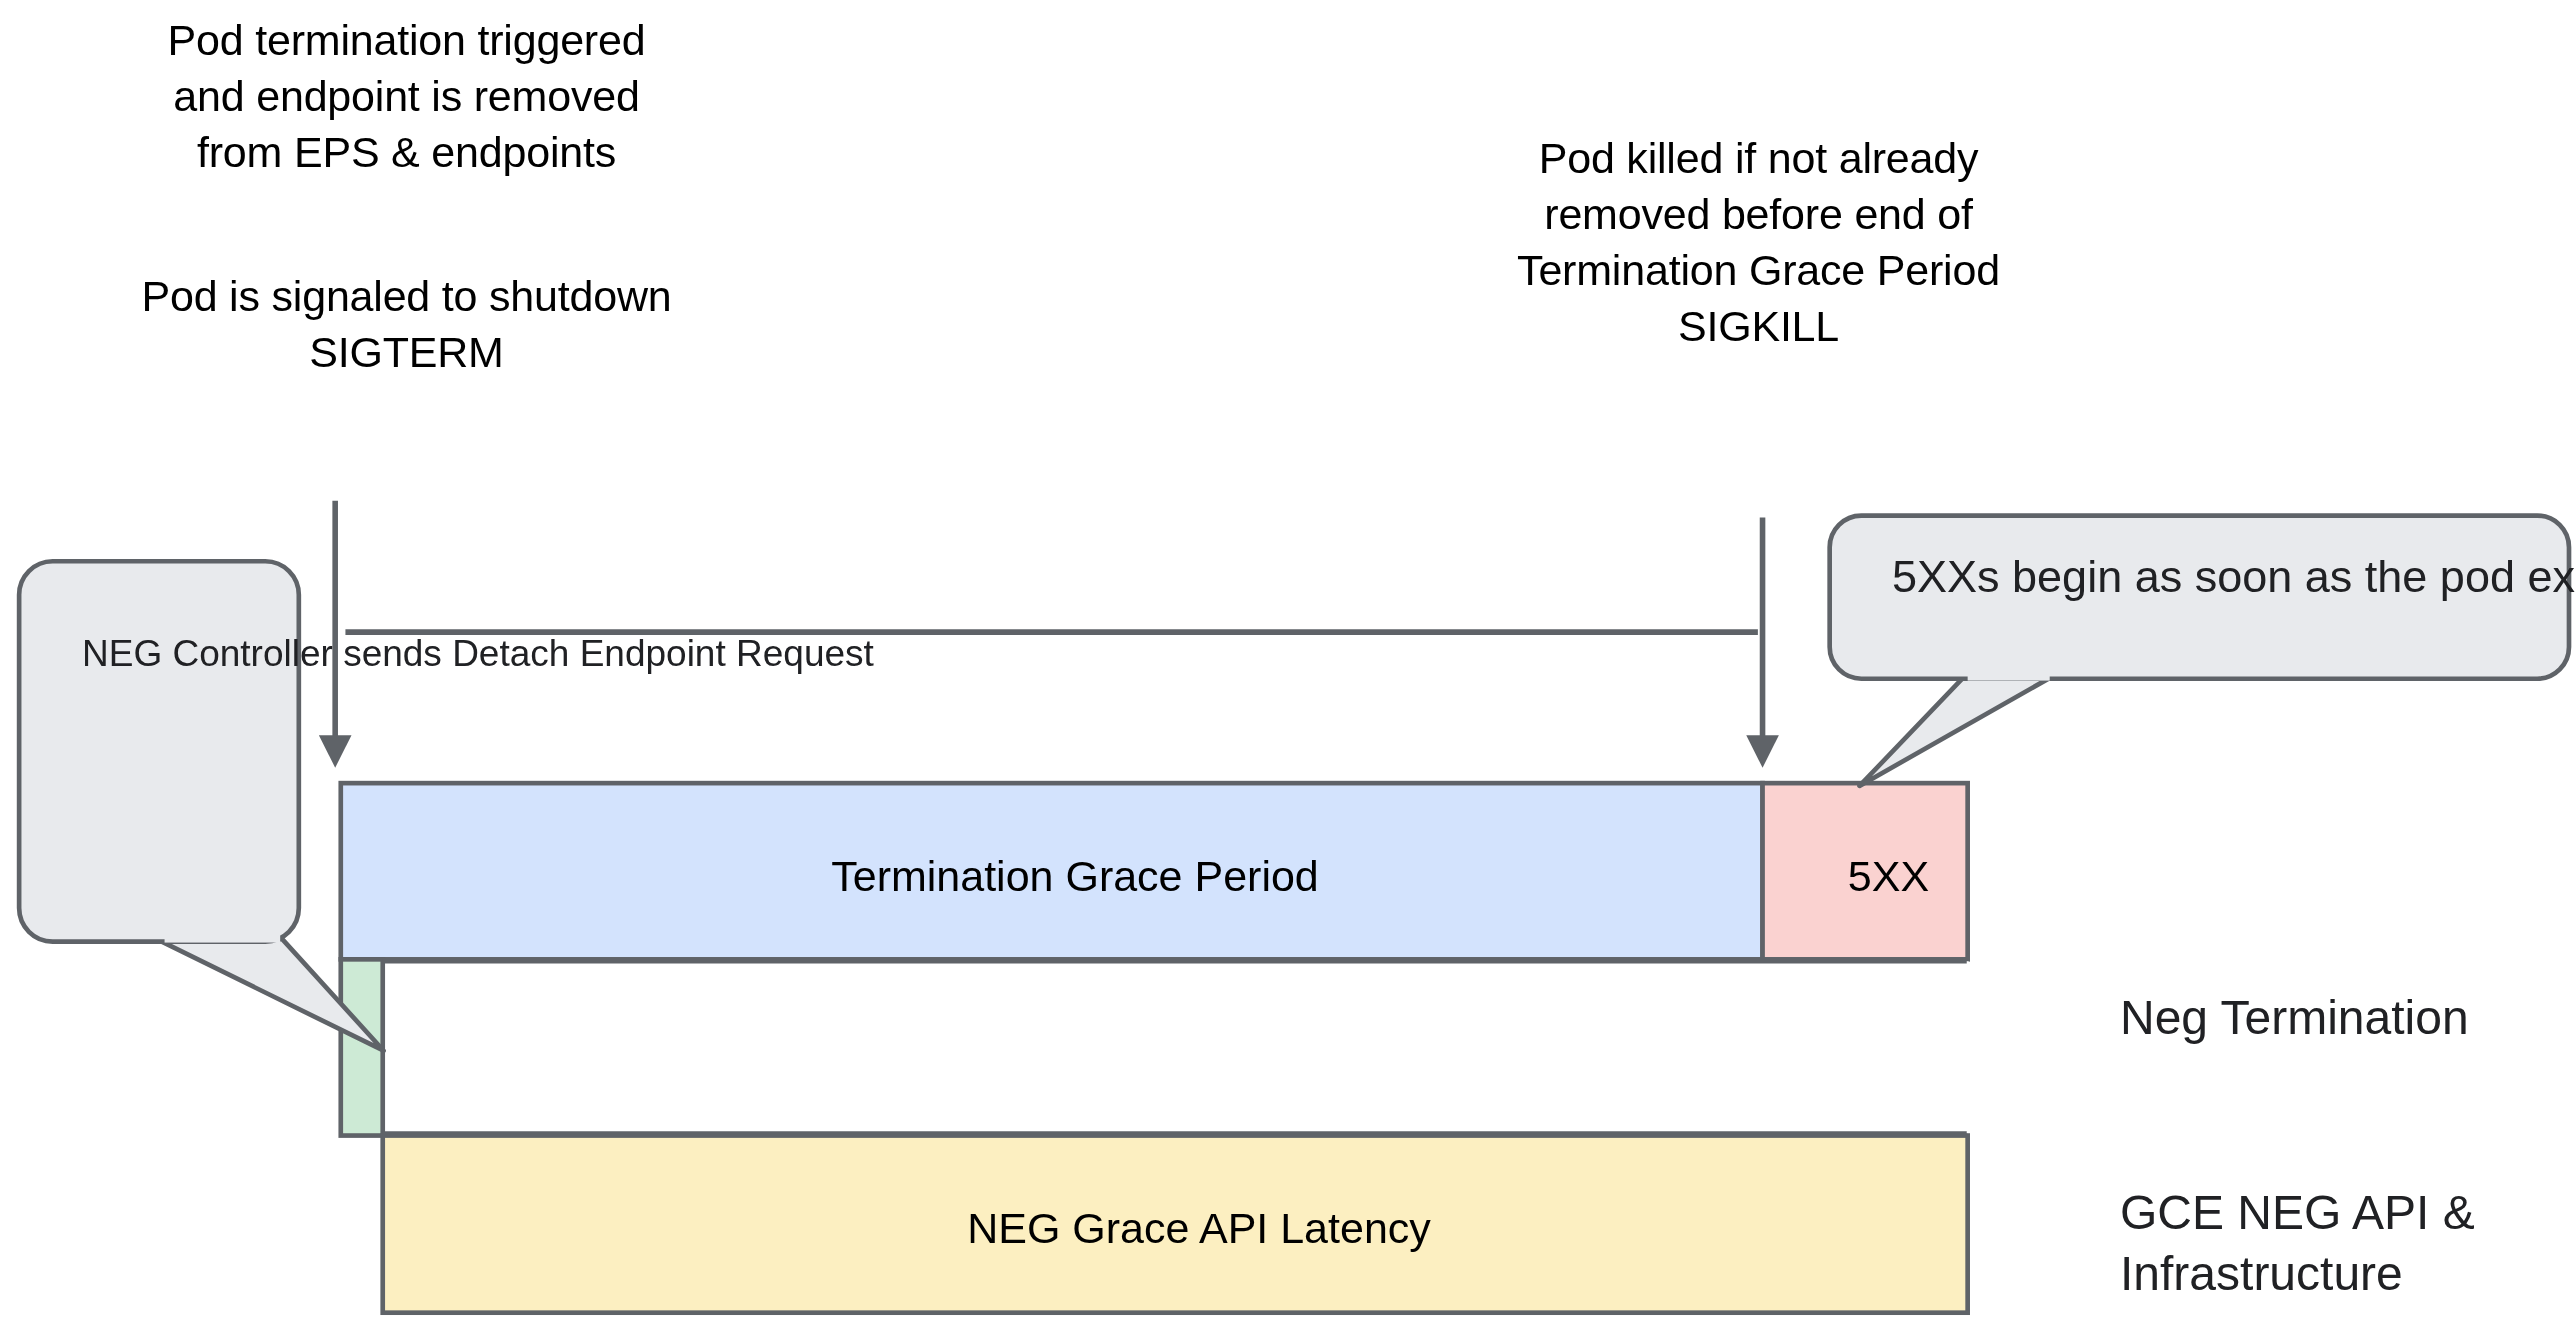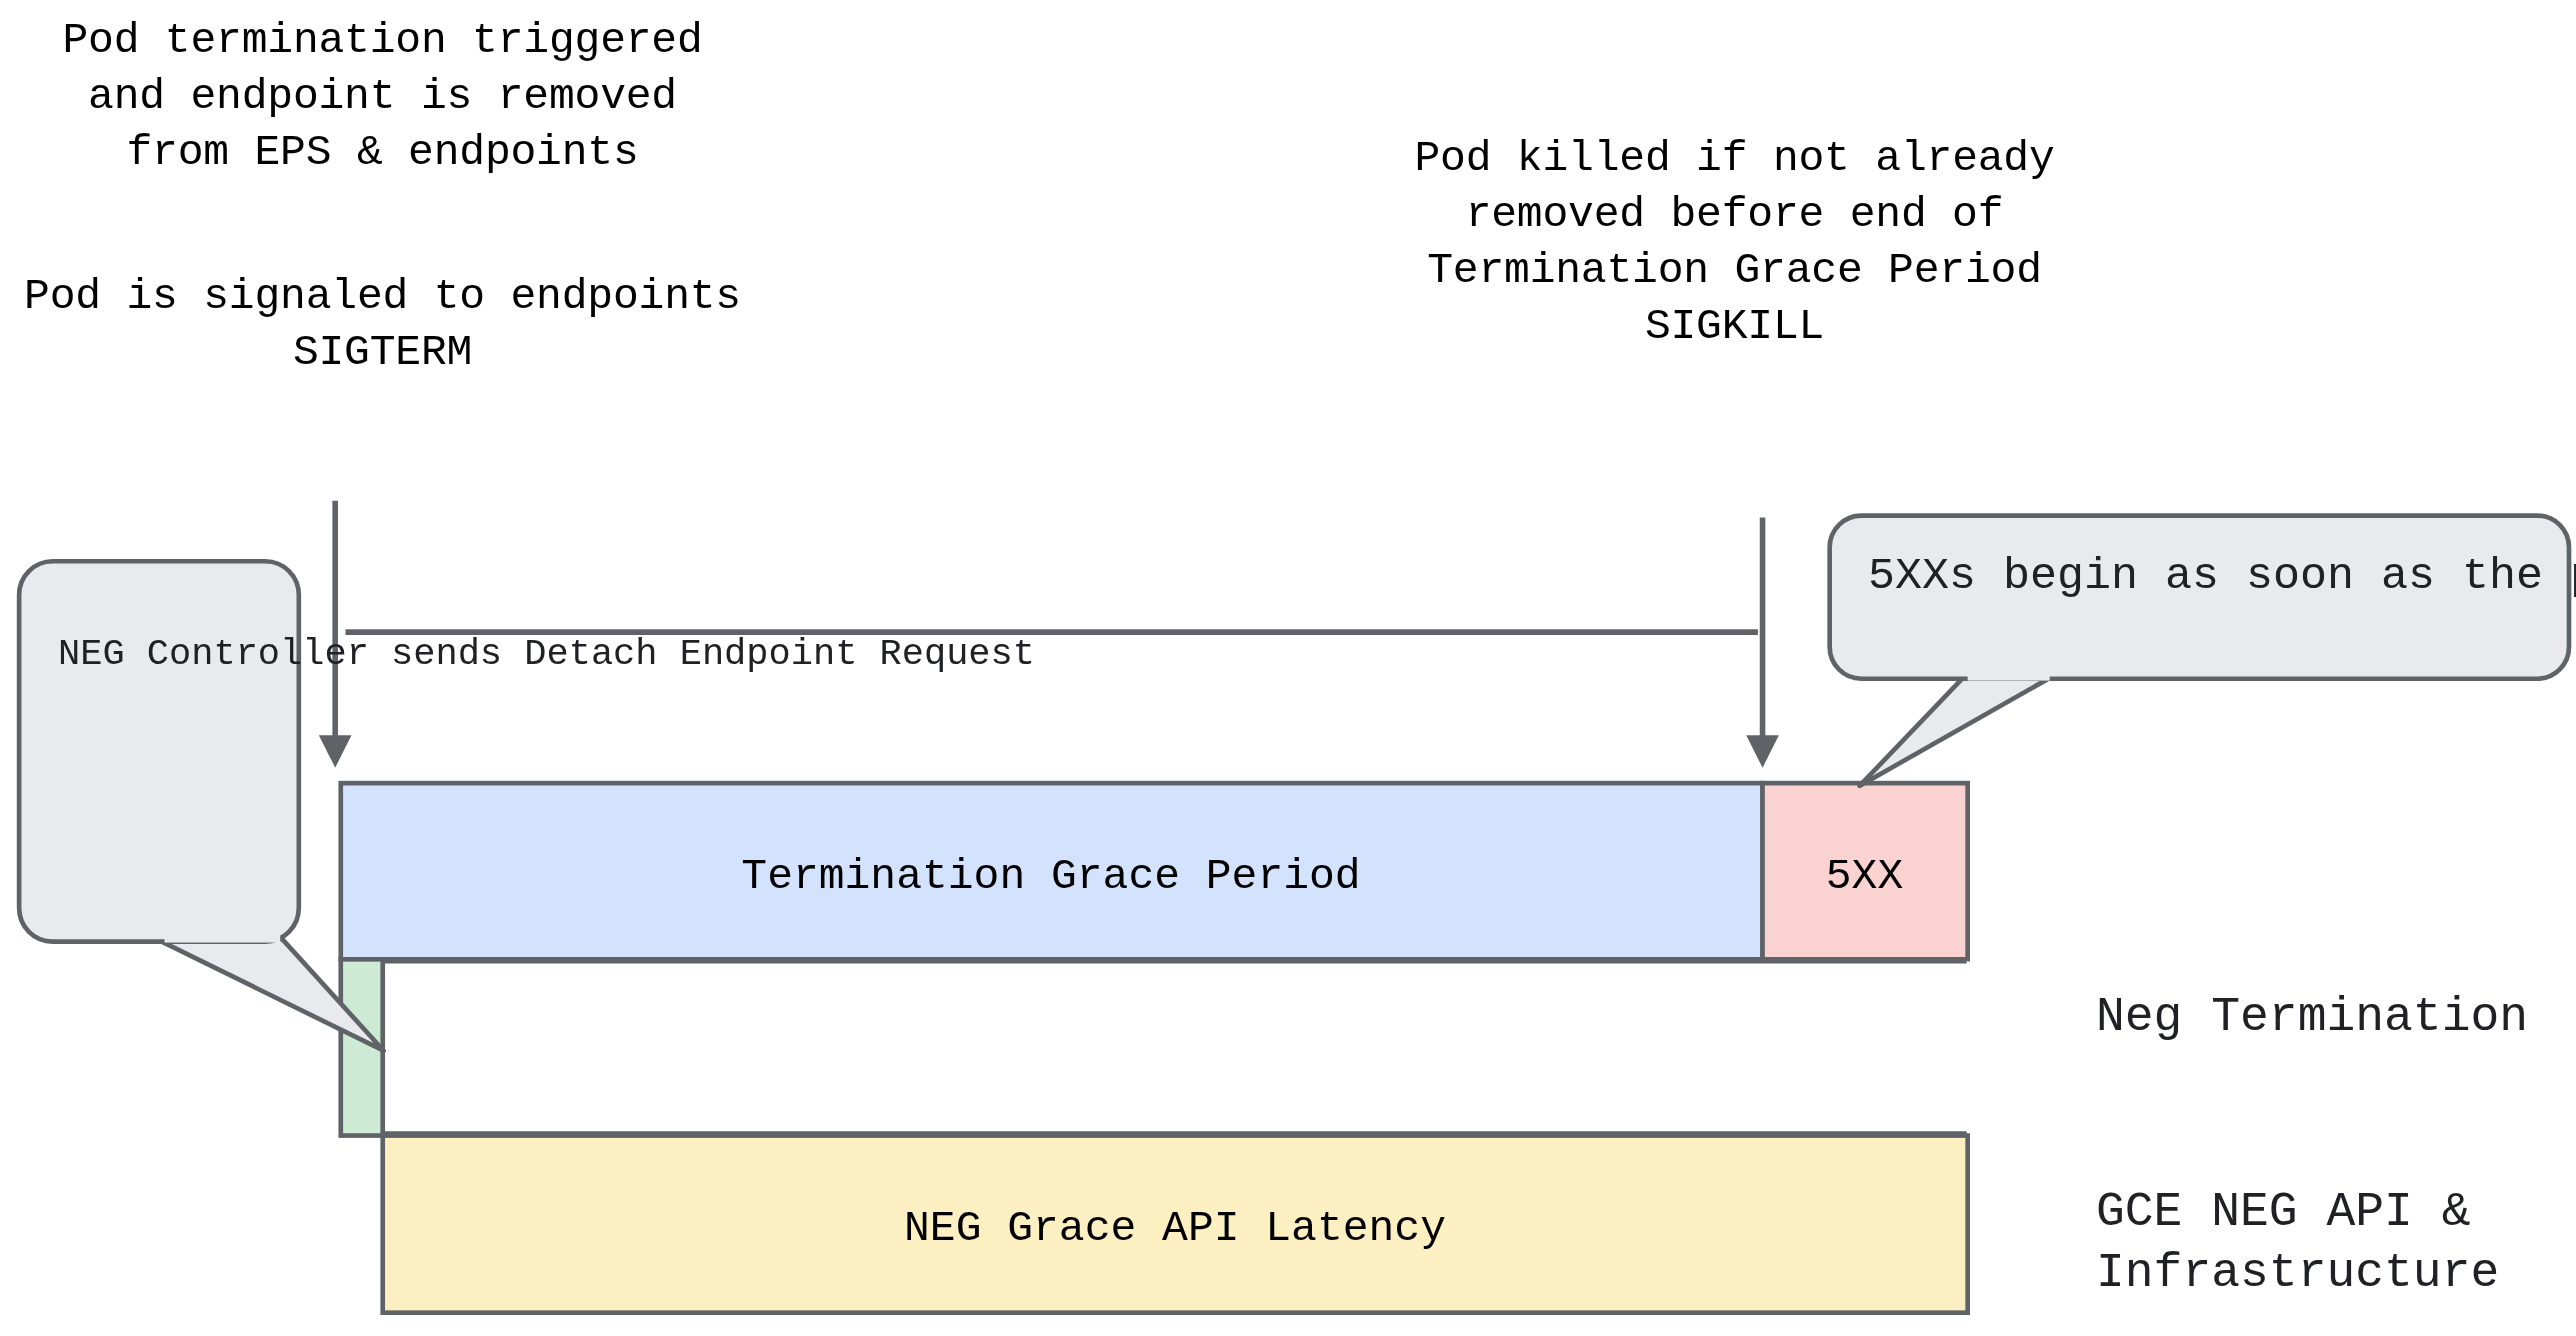--- a/index.html
+++ b/index.html
@@ -23,23 +23,24 @@
     position: absolute;
     left: 0;
     top: 0;
     width: 2576px;
     height: 1336px;
     display: block;
   }
   .txt {
     position: absolute;
     color: #000000;
-    font-family: Liberation Mono, monospace;
+    font-family: Liberation Sans, sans-serif;
     white-space: pre;
     line-height: 1.30;
+    padding-left: 24px;
   }
 
   
   .annot {
     font-size: 43px;
     text-align: center;
     letter-spacing: -0.2px;
   }
   #annot-left   { left: 0px;    top: 13px;  width: 765px; }
   #annot-left-2 { left: 0px;    top: 269px; width: 765px; }
@@ -143,21 +144,21 @@
 
       <rect x="2110" y="718" width="88" height="12" fill="#e8eaed" stroke="none"></rect>
     </g>
 
   </svg>
 
   <div class="txt annot" id="annot-left">Pod termination triggered
 and endpoint is removed
 from EPS &amp; endpoints</div>
 
-  <div class="txt annot" id="annot-left-2">Pod is signaled to endpoints
+  <div class="txt annot" id="annot-left-2">Pod is signaled to shutdown
 SIGTERM</div>
 
   <div class="txt annot" id="annot-right">Pod killed if not already
 removed before end of
 Termination Grace Period
 SIGKILL</div>
 
 
   <div class="txt bar-label" id="label-tgp">Termination Grace Period</div>
 

